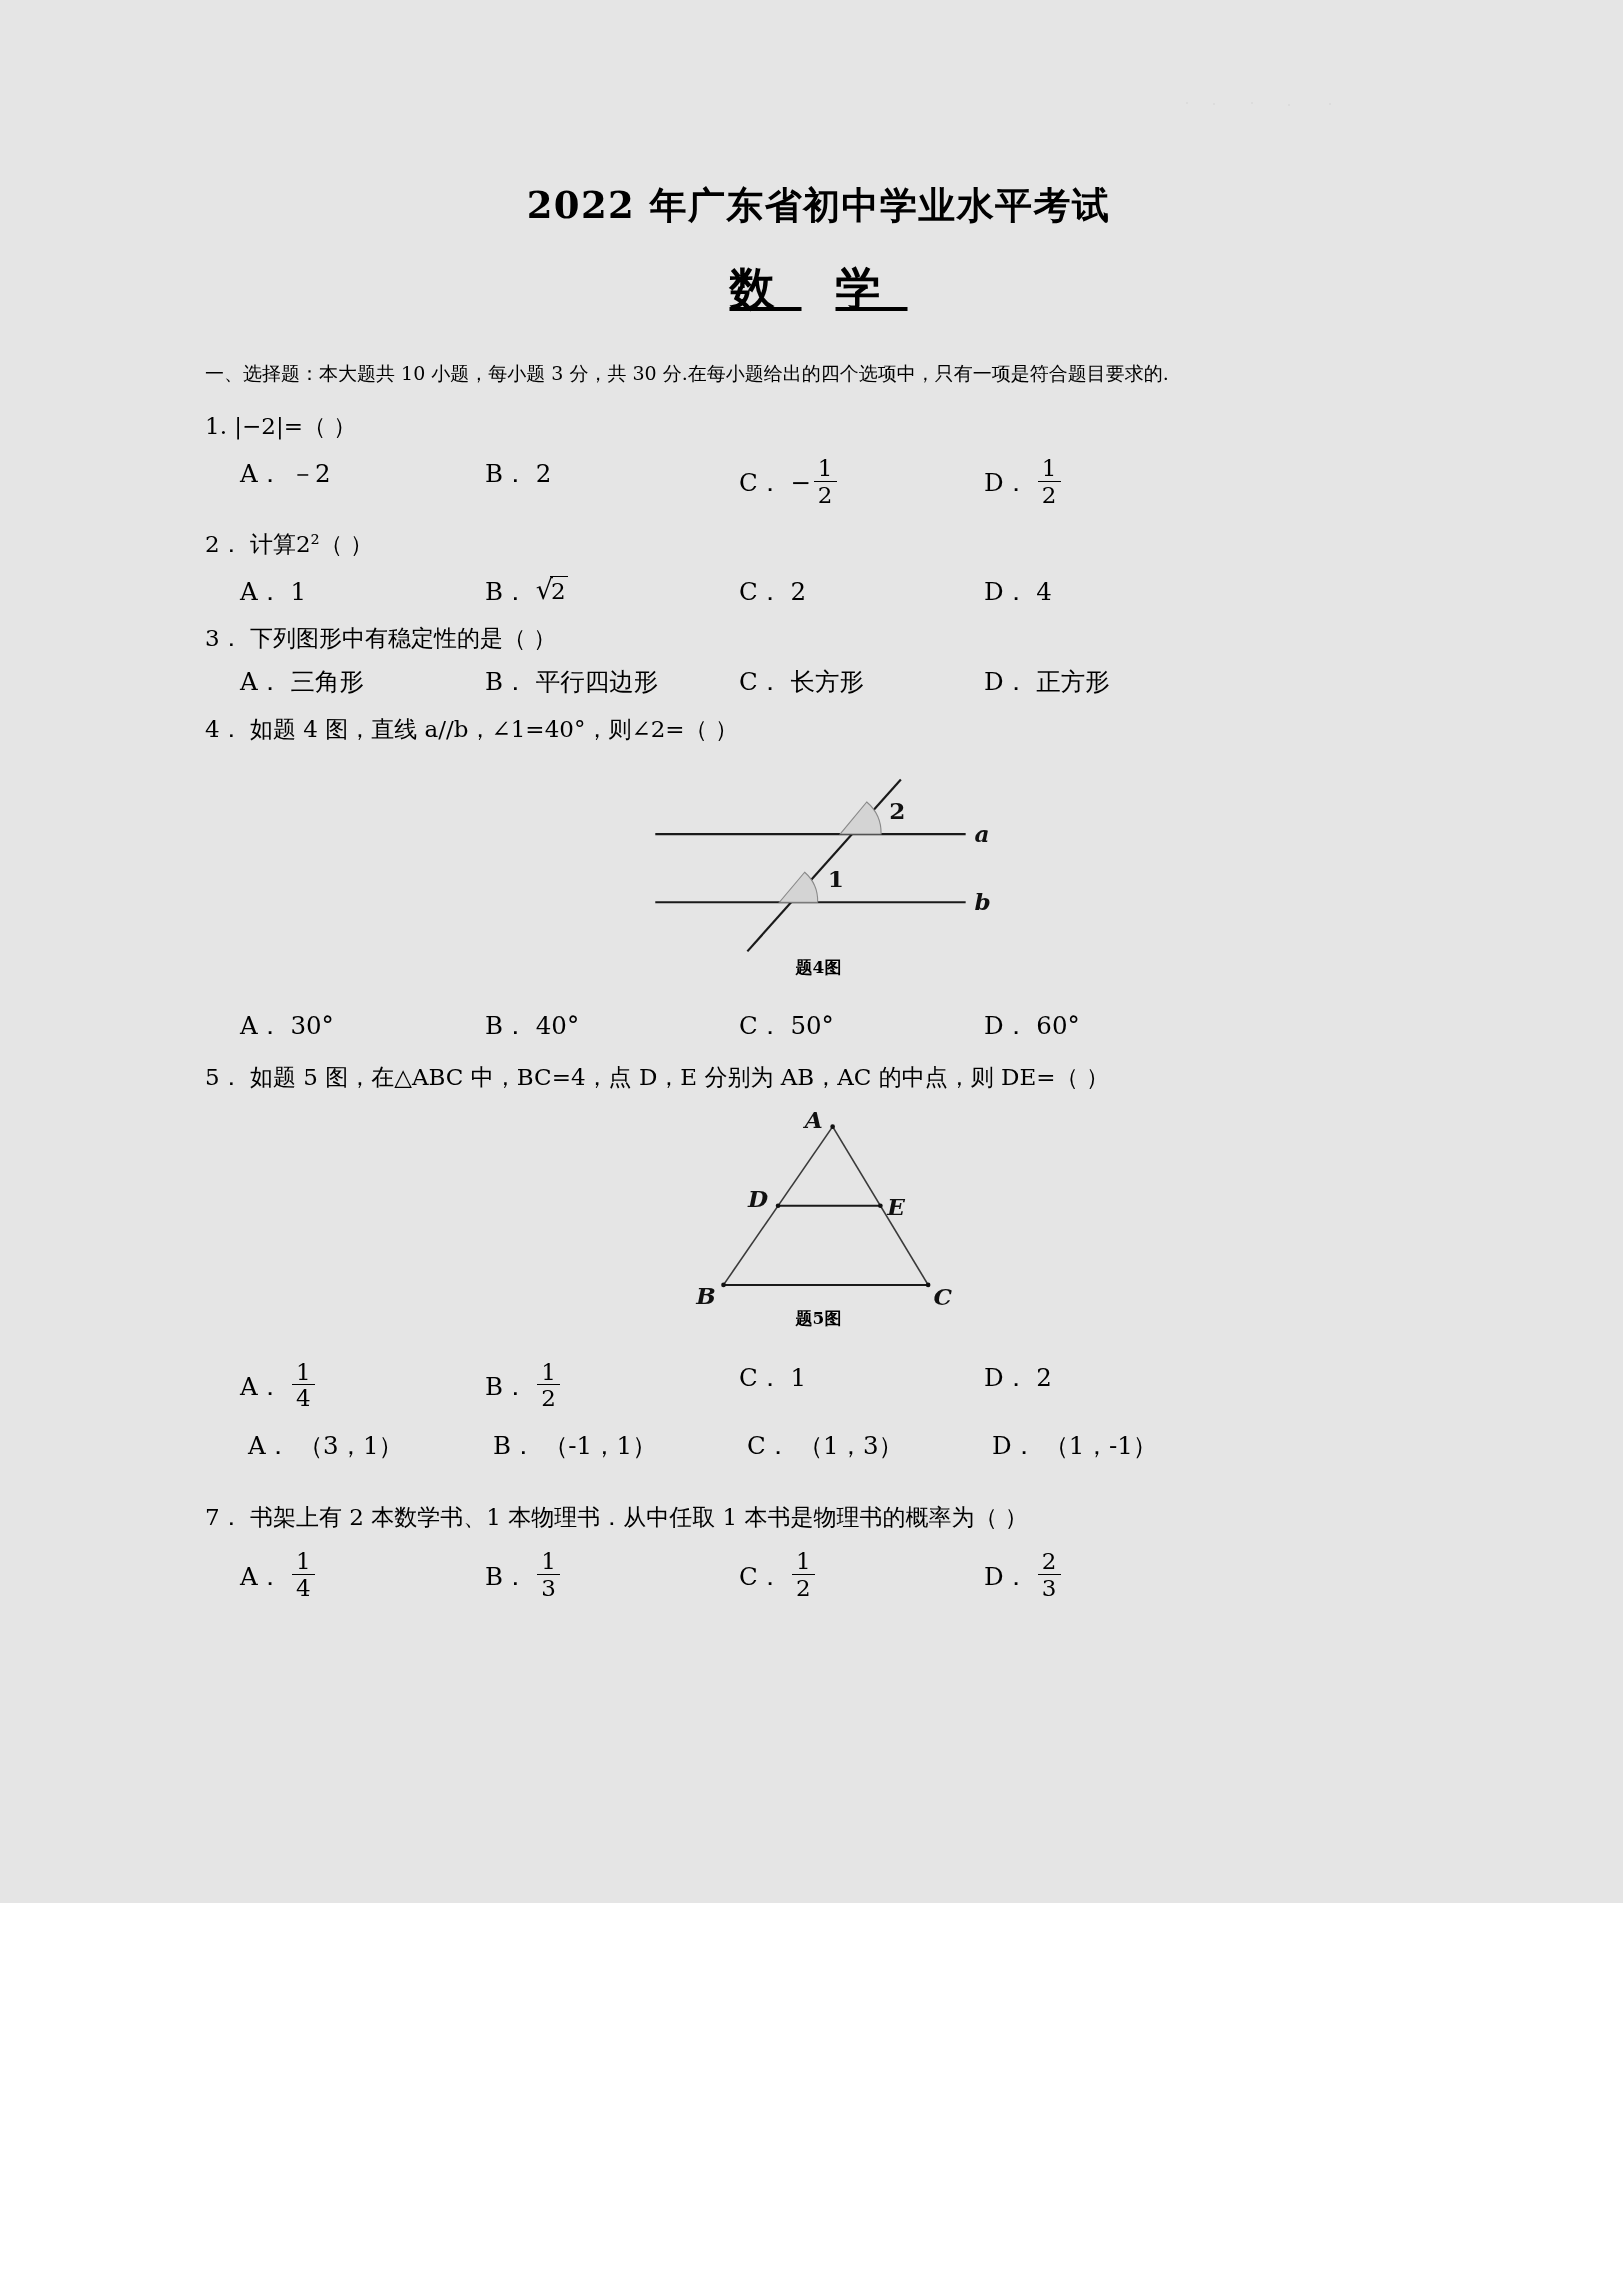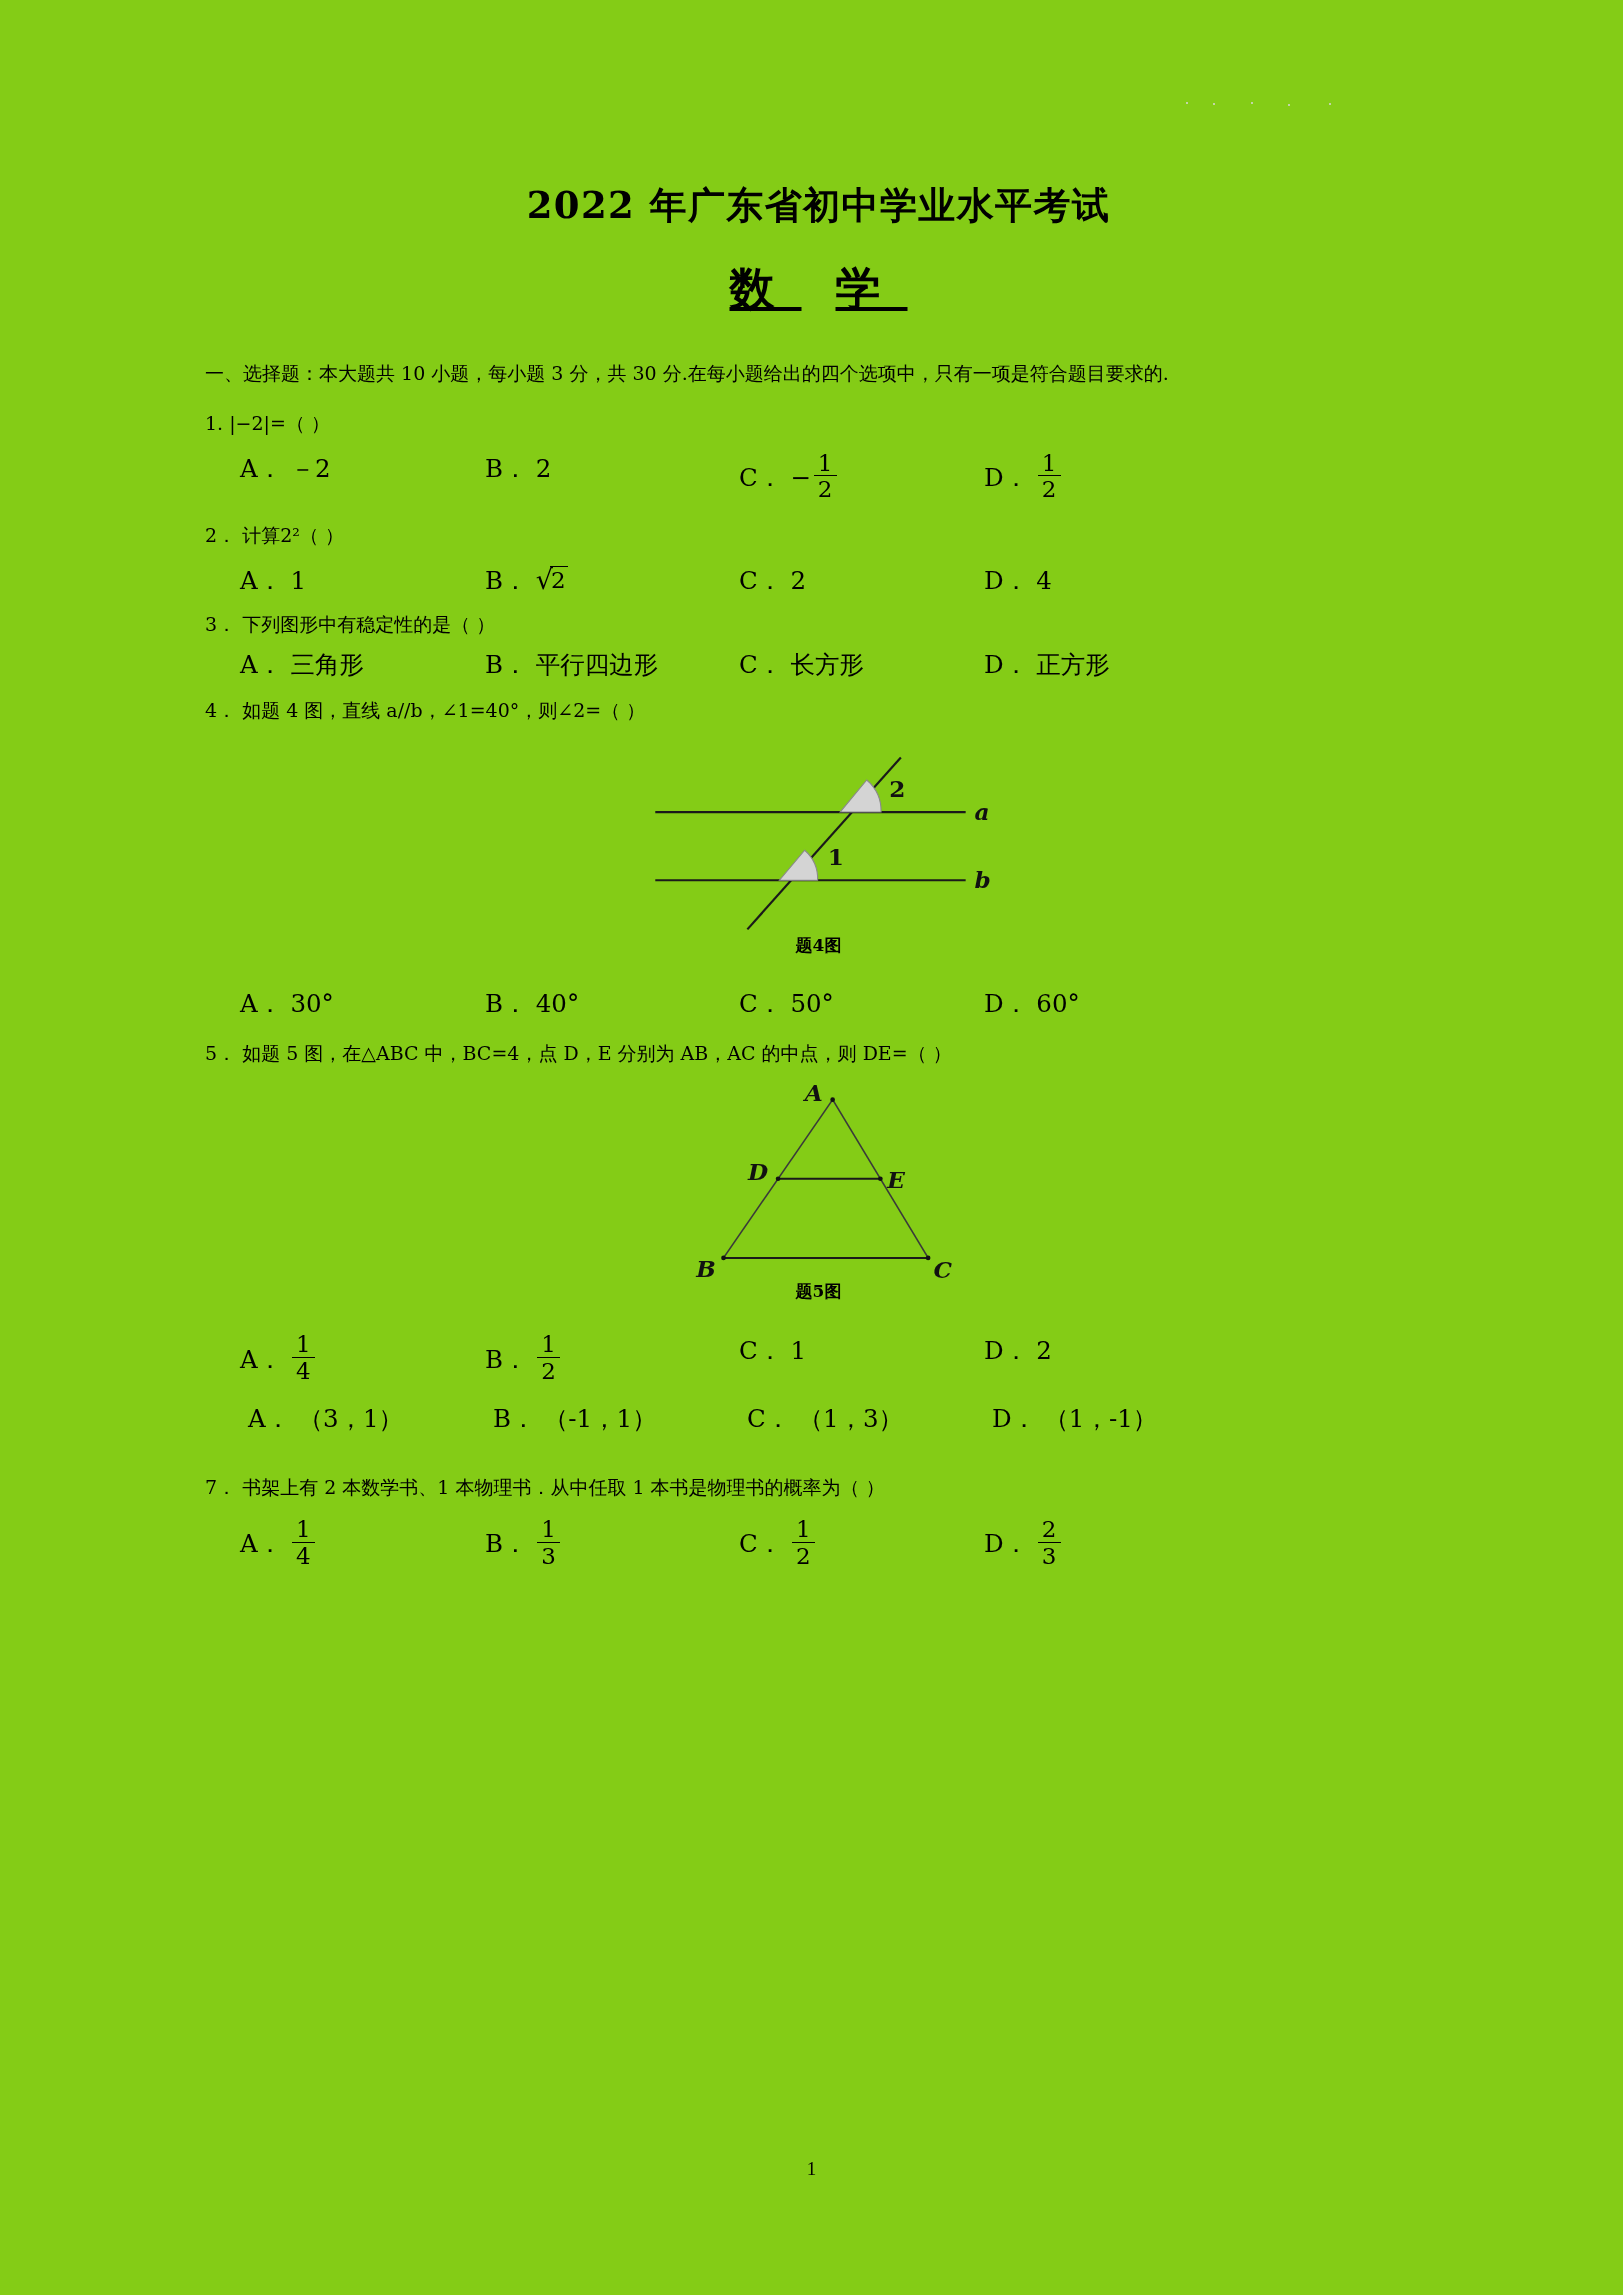--- a/index.html
+++ b/index.html
@@ -8,22 +8,22 @@
     padding: 0;
     background: #ffffff;
   }
   body {
     font-family: "DejaVu Serif", "Liberation Serif", serif;
     color: #000000;
   }
   .page {
     position: relative;
     width: 1623px;
-    height: 2295px;
-    background: #84cc16;
+    height: 1903px;
+    background: #e5e5e5;
     box-sizing: border-box;
     padding: 0;
     overflow: hidden;
   }
   .content {
     position: absolute;
     left: 205px;
     top: 0;
     width: 1227px;
   }
@@ -53,21 +53,21 @@
   }
 
   
   .section-intro {
     font-size: 19px;
     line-height: 2.07;
     margin-top: 38px;
     text-align: justify;
   }
   .q {
-    font-size: 19px;
+    font-size: 23px;
     line-height: 1.35;
     margin-top: 17.7px;
   }
   .q-stem {
     white-space: normal;
   }
   .opts {
     display: flex;
     margin-top: 15px;
     margin-left: 35px;

